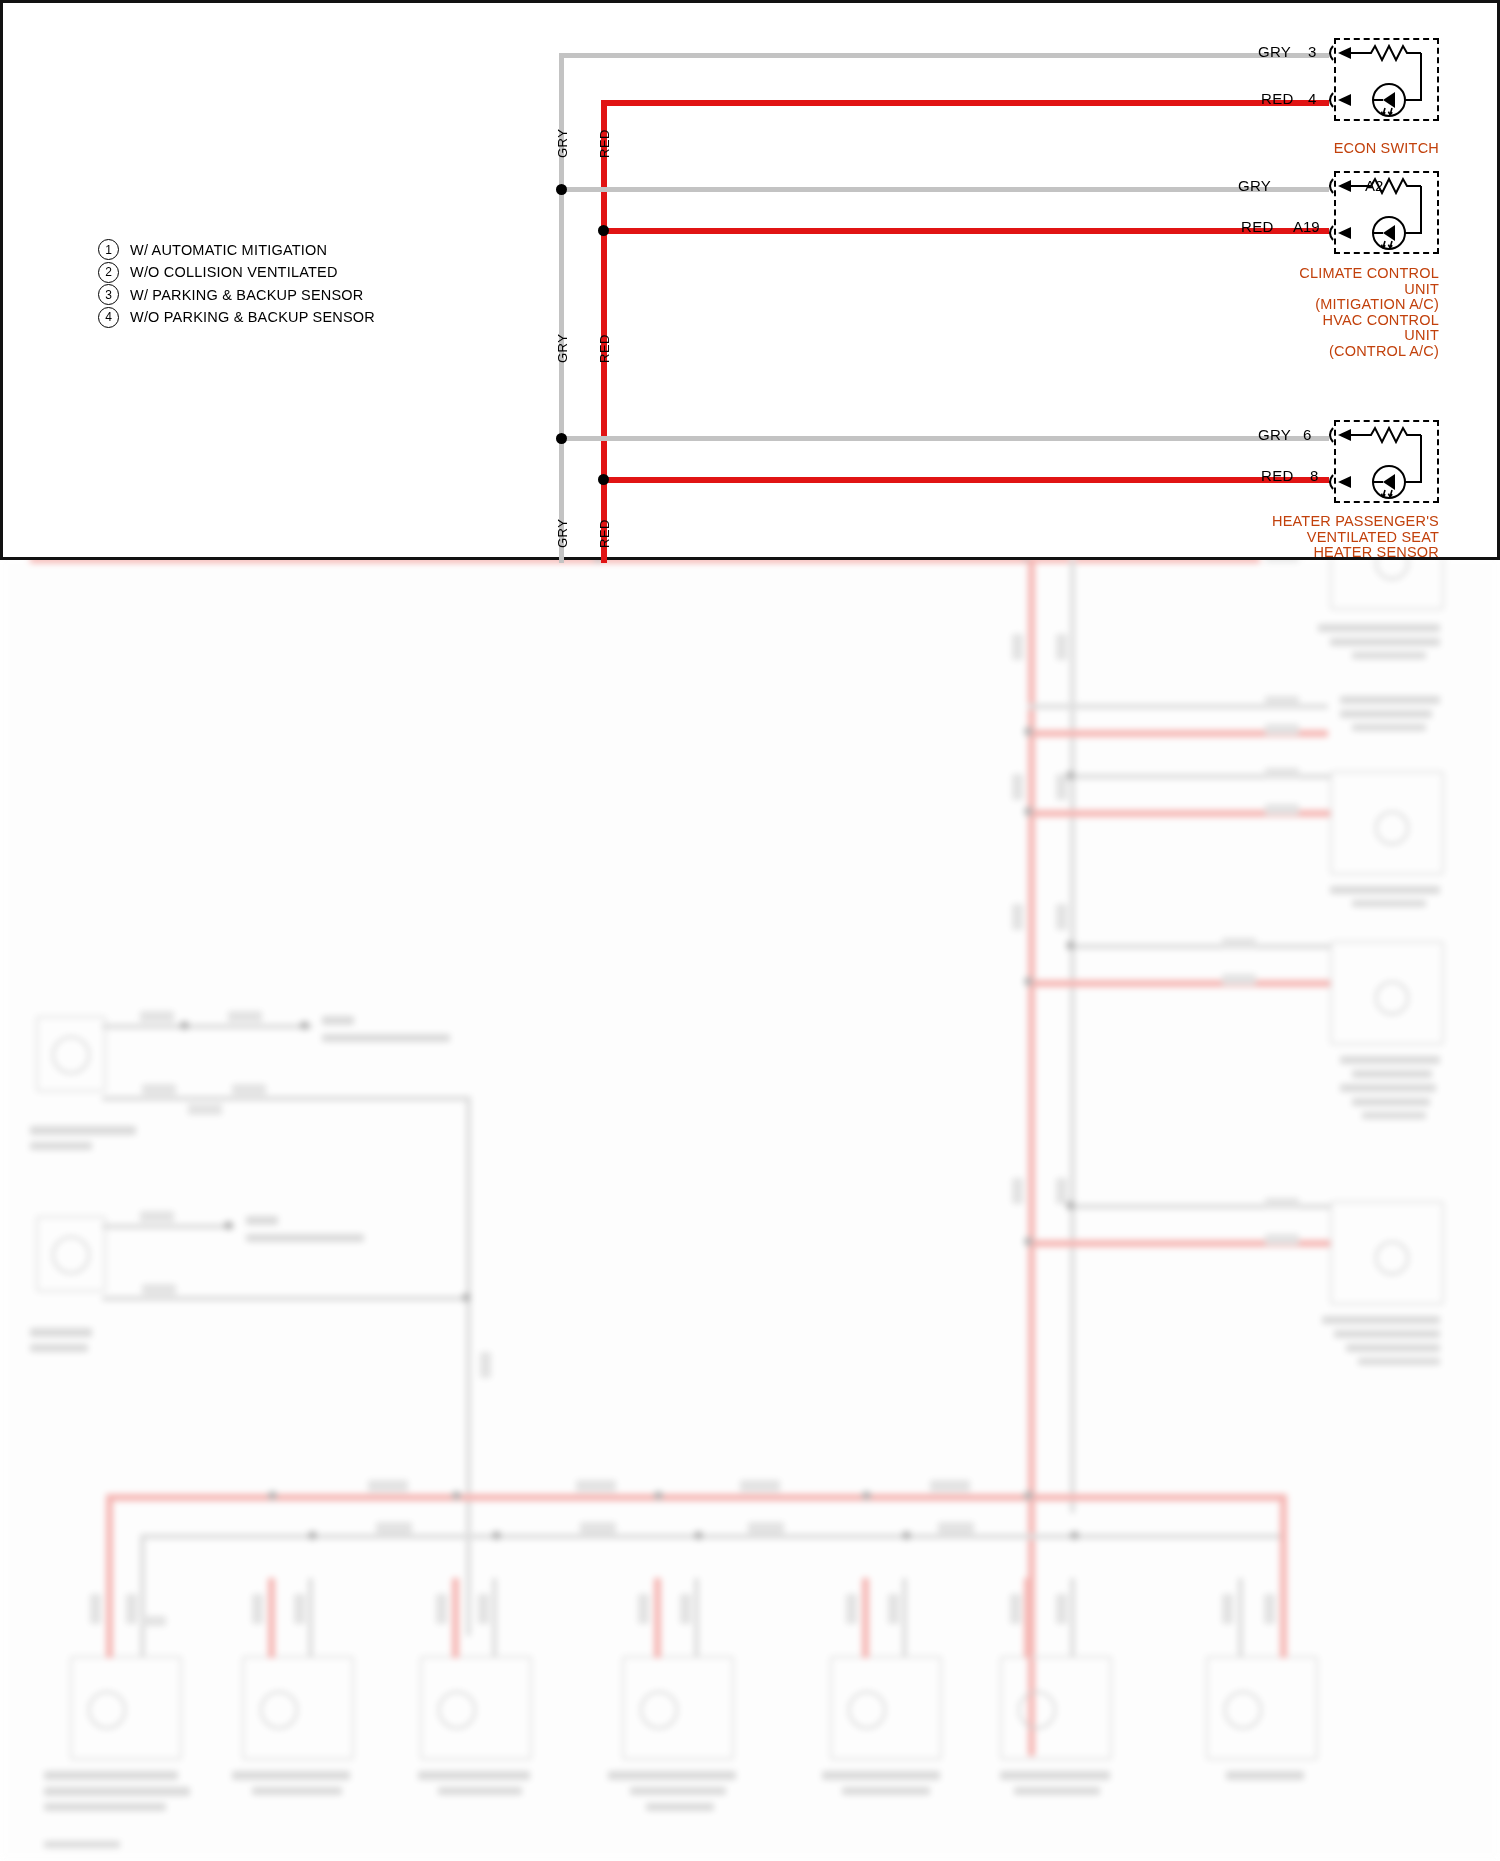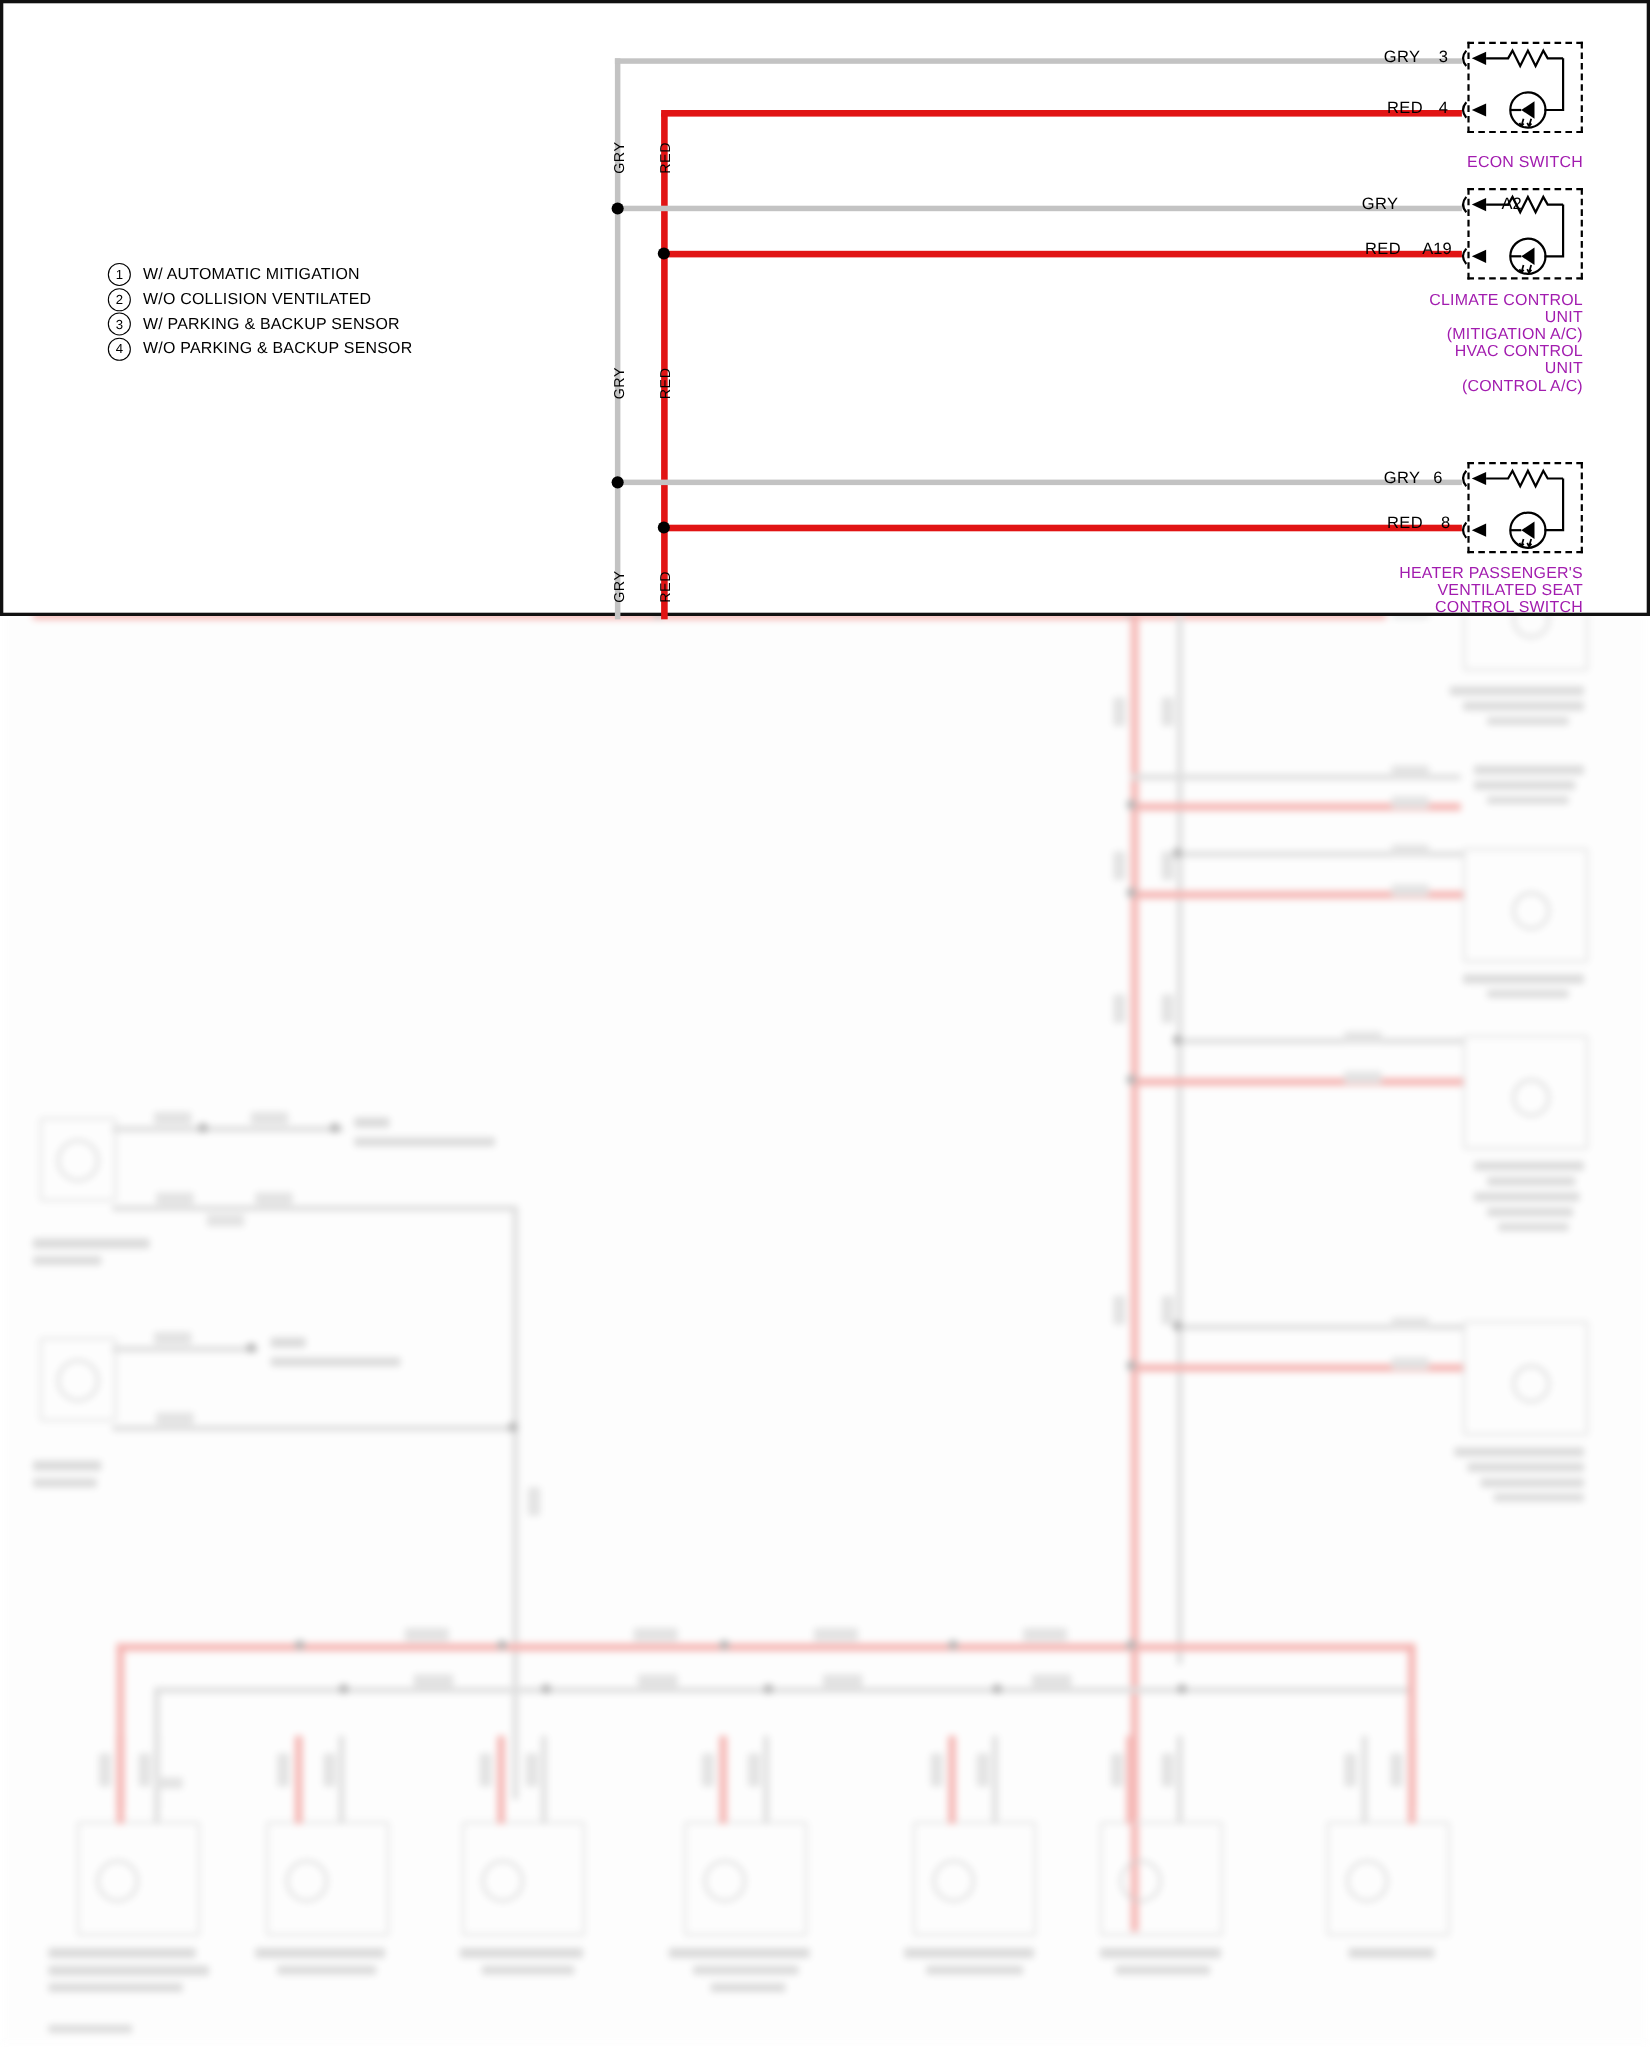--- a/index.html
+++ b/index.html
@@ -26,21 +26,21 @@
   .wire-red{position:absolute;background:#e11414;}
   .jdot{position:absolute;width:11px;height:11px;border-radius:50%;background:#000;}
 
   .vlabel{position:absolute;font-size:13px;color:#000;letter-spacing:.5px;
     transform:rotate(-90deg);transform-origin:left top;white-space:nowrap;}
 
   .wlabel{position:absolute;font-size:15px;color:#000;letter-spacing:.3px;white-space:nowrap;}
   .pinlabel{position:absolute;font-size:15px;color:#000;white-space:nowrap;}
 
   .conn-box{position:absolute;border:2px dashed #000;box-sizing:border-box;background:transparent;}
-  .comp-name{position:absolute;font-size:14.5px;color:#a21caf;line-height:15.5px;
+  .comp-name{position:absolute;font-size:14.5px;color:#c2410c;line-height:15.5px;
     text-align:right;white-space:nowrap;letter-spacing:.2px;}
 
   .legend{position:absolute;}
   .legend-row{display:flex;align-items:center;margin-bottom:3.5px;height:19px;}
   .legend-num{width:19px;height:19px;border:1.4px solid #000;border-radius:50%;
     font-size:12px;display:flex;align-items:center;justify-content:center;
     margin-right:11px;flex:0 0 auto;}
   .legend-txt{font-size:14.5px;color:#000;letter-spacing:.2px;white-space:nowrap;}
 
   svg.sym{position:absolute;overflow:visible;}
@@ -369,20 +369,20 @@
       <path d="M92,15 L92,62 L75,62" stroke="#000" stroke-width="2" fill="none"></path>
       <circle cx="60" cy="62" r="16" stroke="#000" stroke-width="2" fill="none"></circle>
       <path d="M66,54 L66,70 L54,62 Z" fill="#000"></path>
       <path d="M54,62 L44,62" stroke="#000" stroke-width="2"></path>
       <path d="M56,70 L54,77 M54,77 L52.4,73.6 M54,77 L56.2,74.2" stroke="#000" stroke-width="1.6" fill="none"></path>
       <path d="M63,70 L61,77 M61,77 L59.4,73.6 M61,77 L63.2,74.2" stroke="#000" stroke-width="1.6" fill="none"></path>
     </svg>
     <div class="comp-name" style="left:1100px;top:511px;width:336px;">
       <div>HEATER PASSENGER'S</div>
       <div>VENTILATED SEAT</div>
-      <div>CONTROL SWITCH</div>
+      <div>HEATER SENSOR</div>
     </div>
 
     <div class="vlabel" style="left:552px;top:545px;">GRY</div>
     <div class="vlabel" style="left:594px;top:545px;">RED</div>
 
   </div>
 </div>
 
 </body></html>

